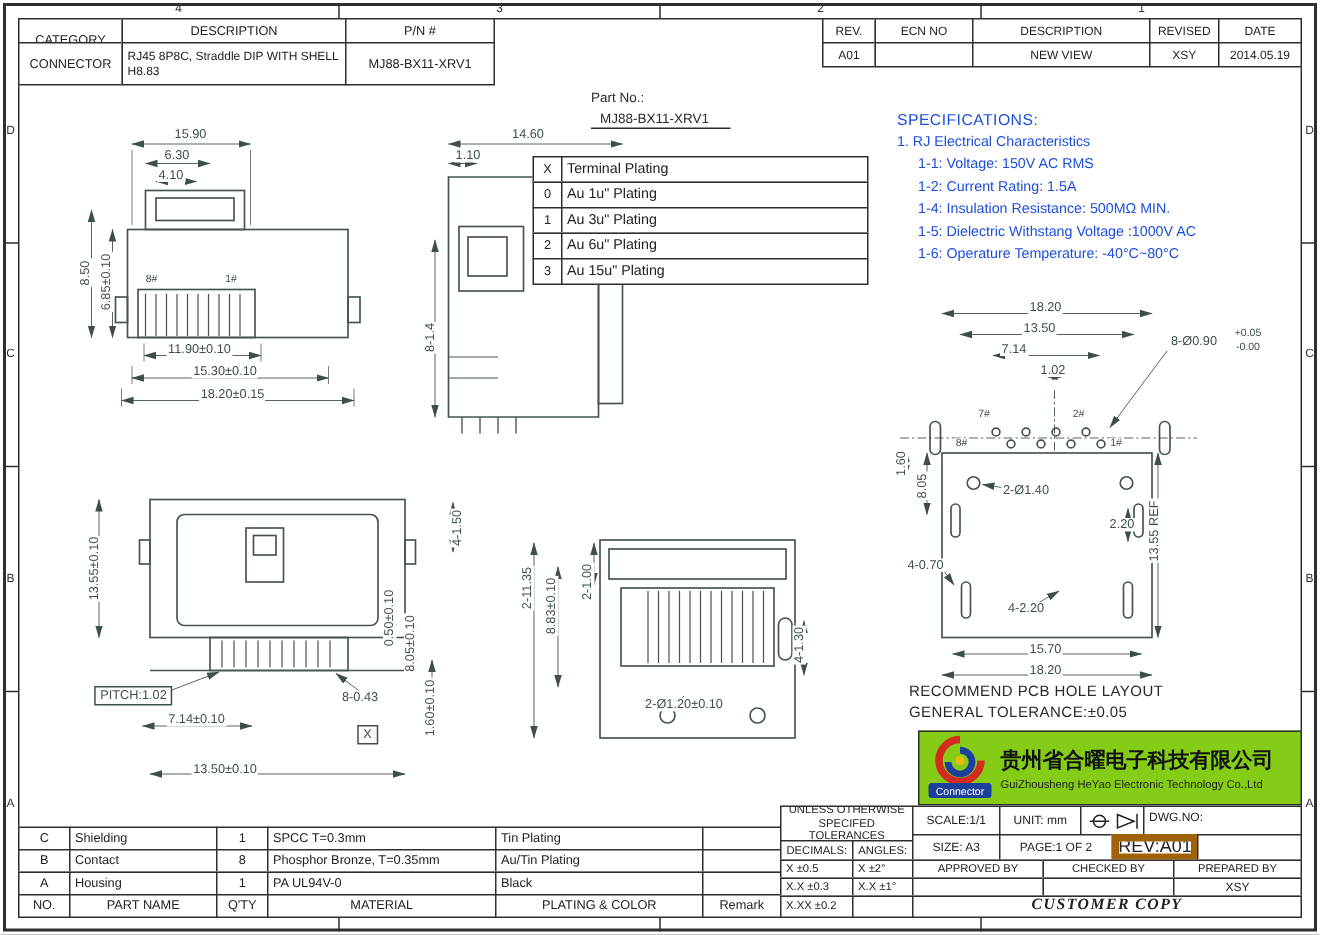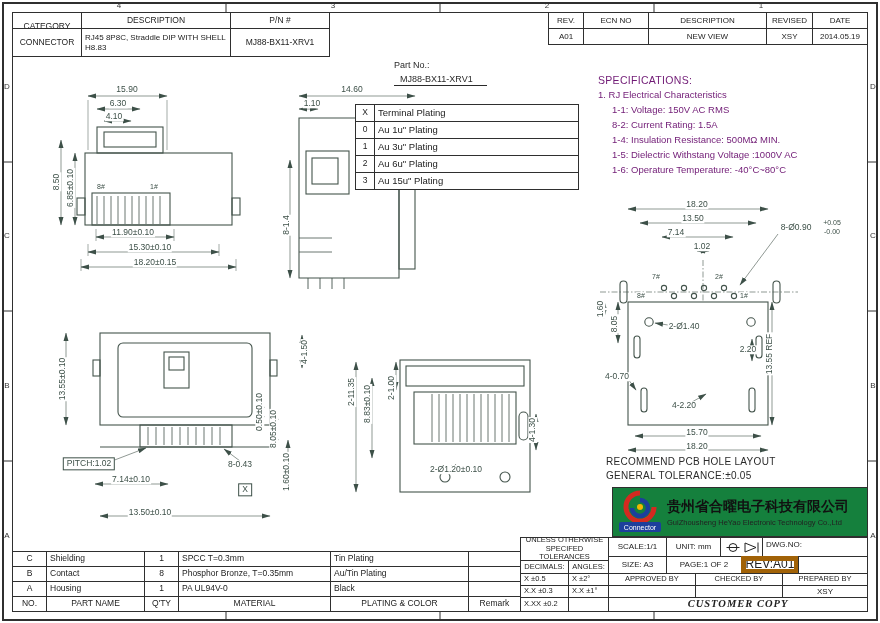--- a/index.html
+++ b/index.html
@@ -13,29 +13,29 @@
   #dims-layer{position:absolute;left:0;top:0;width:880px;height:623px;pointer-events:none}
   .dim{position:absolute;font-size:8.5px;color:#3d5048;white-space:nowrap;background:#fff;
        padding:0 1px;line-height:1.1}
   .dim.small{font-size:7px}
   .dim.boxed{border:1px solid #3d5048;padding:1px 3px}
   .cell{position:absolute;border:1px solid #2f2f2f;background:#fff;display:flex;
         align-items:center;justify-content:center;font-size:8.5px;overflow:hidden;
         text-align:center;line-height:1.15}
   .cell.left{justify-content:flex-start;text-align:left;padding-left:3px}
   .cell.topleft{align-items:flex-start;justify-content:flex-start;padding:2px 0 0 3px}
-  .spec{position:absolute;color:#701a75}
+  .spec{position:absolute;color:#1d4ed8}
   .spec .title{font-size:10.5px;letter-spacing:.3px}
   .spec .sub{font-size:9.5px;margin-top:3px}
   .spec .line{font-size:9.5px;margin-top:4px;padding-left:14px;white-space:nowrap}
   .partno{position:absolute;font-size:9px;color:#2a2a2a}
   .partno .val{display:inline-block;border-bottom:1px solid #2a2a2a;padding:2px 14px 1px 6px;margin-top:2px}
   .pcbnote{position:absolute;font-size:10px;color:#2a2a2a;line-height:14px;letter-spacing:.3px;white-space:nowrap}
   .company{position:absolute;left:612px;top:487px;width:256px;height:50px;border:1px solid #2f2f2f;
-           display:flex;align-items:center;background:#15803d}
+           display:flex;align-items:center;background:#84cc16}
   .company .names{margin-left:4px}
   .company .cn{font-size:14px;font-weight:bold;color:#111;white-space:nowrap;
                font-family:"DejaVu Sans","Liberation Sans",sans-serif}
   .company .en{font-size:7.5px;color:#222;margin-top:2px;white-space:nowrap}
   .customer{font-family:"Liberation Serif",serif;font-style:italic;font-weight:bold;
             font-size:10.5px;letter-spacing:1px}
   .revbox{font-weight:normal;border:5px solid #a16207;font-size:12px}
 </style>
 </head>
 <body>
@@ -260,21 +260,21 @@
     <div class="cell" style="left:355px;top:155px;width:20px;height:18px">2</div>
     <div class="cell left" style="left:374px;top:155px;width:205px;height:18px;font-size:9.5px">Au 6u" Plating</div>
     <div class="cell" style="left:355px;top:172px;width:20px;height:18px">3</div>
     <div class="cell left" style="left:374px;top:172px;width:205px;height:18px;font-size:9.5px">Au 15u" Plating</div>
   </div>
 
   <div class="spec" style="left:598px;top:74px;width:268px">
     <div class="title">SPECIFICATIONS:</div>
     <div class="sub">1.  RJ Electrical Characteristics</div>
     <div class="line">1-1: Voltage: 150V AC RMS</div>
-    <div class="line">8-2: Current Rating: 1.5A</div>
+    <div class="line">1-2: Current Rating: 1.5A</div>
     <div class="line">1-4: Insulation Resistance: 500MΩ MIN.</div>
     <div class="line">1-5: Dielectric Withstang Voltage :1000V AC</div>
     <div class="line">1-6: Operature Temperature: -40°C~80°C</div>
   </div>
 
   <div class="pcbnote" style="left:606px;top:455px">
     <div>RECOMMEND PCB HOLE LAYOUT</div>
     <div>GENERAL TOLERANCE:±0.05</div>
   </div>
 

